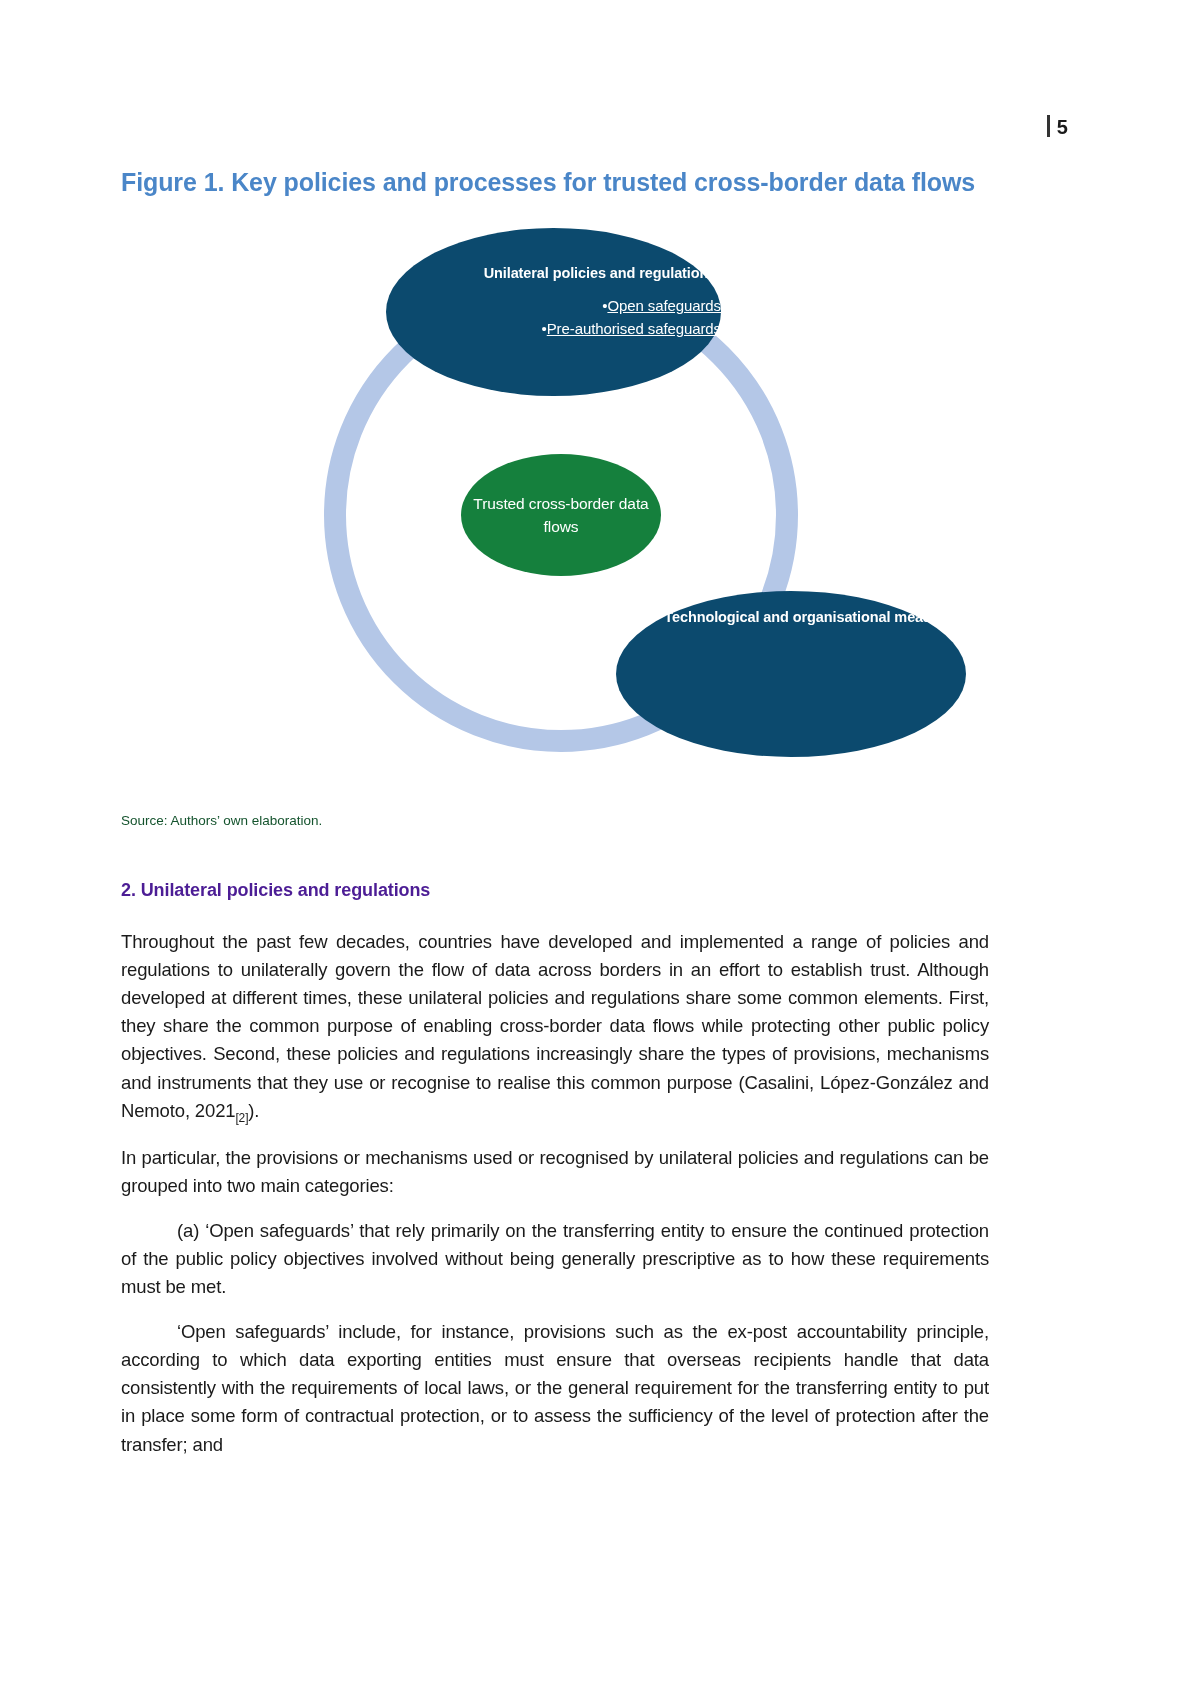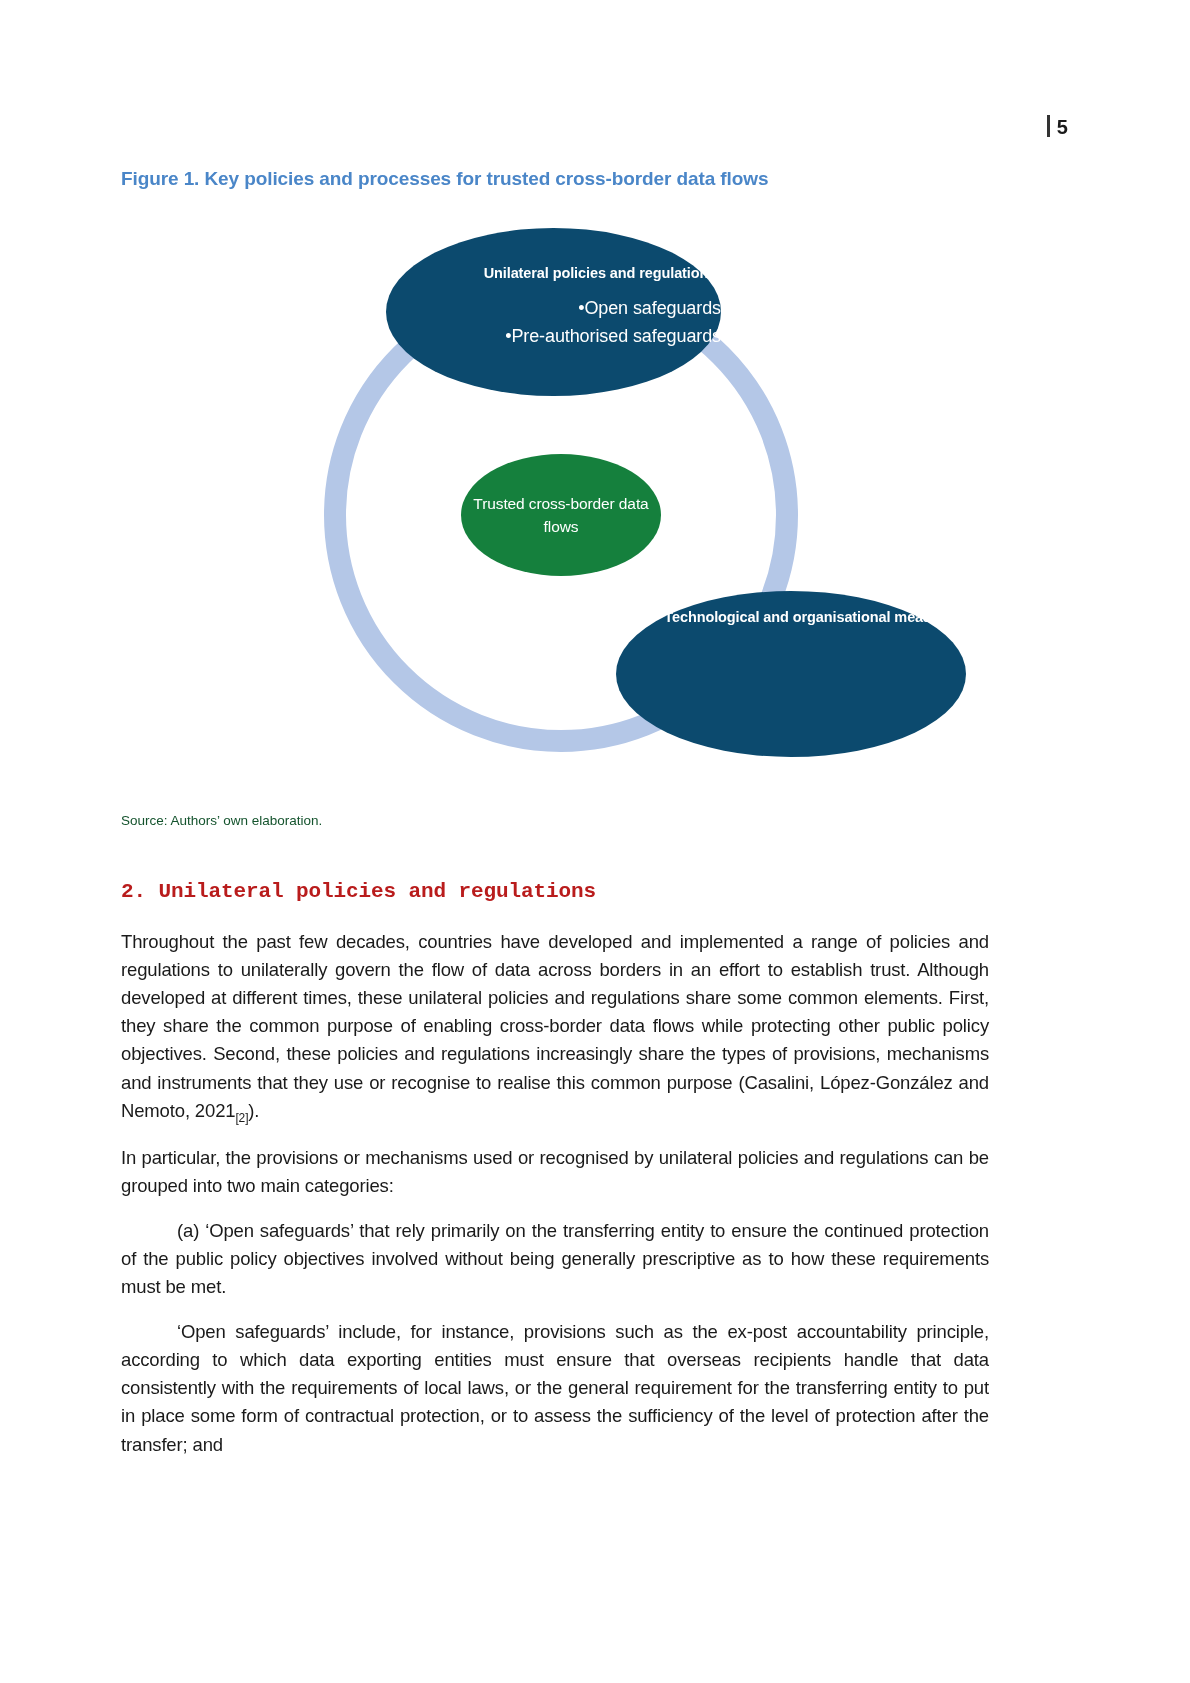--- a/index.html
+++ b/index.html
@@ -38,21 +38,21 @@
     font-weight: bold;
     color: #1a1a1a;
     letter-spacing: 0.2px;
   }
 
   
   .figure-title {
     position: absolute;
     top: 168px;
     left: 121px;
-    font-size: 19px;
+    font-size: 25px;
     font-weight: bold;
     color: #4a86c8;
     letter-spacing: -0.1px;
     white-space: nowrap;
   }
 
   
   .figure {
     position: absolute;
     top: 215px;
@@ -83,23 +83,24 @@
   .ell-title {
     font-size: 14.5px;
     font-weight: bold;
     line-height: 1.33;
     letter-spacing: -0.1px;
   }
   .ell-list {
     list-style: none;
     margin: 0;
     padding: 0;
-    font-size: 18px;
+    font-size: 15px;
     line-height: 1.53;
     letter-spacing: -0.1px;
+    text-decoration: underline;
   }
   .ell-list li::before {
     content: "\2022";
     display: inline-block;
     width: 12px;
     margin-left: -1px;
   }
 
   
   #ellipse-unilateral {
@@ -158,25 +159,24 @@
     font-size: 13.5px;
     color: #14532d;
     font-family: "Liberation Sans", sans-serif;
   }
 
   
   .section-heading {
     position: absolute;
     top: 880px;
     left: 121px;
-    font-size: 21px;
-    font-weight: bold;
-    color: #b91c1c;
-    letter-spacing: -0.1px;
-    font-family: Liberation Mono, monospace;
+    font-size: 18px;
+    font-weight: bold;
+    color: #4c1d95;
+    letter-spacing: -0.1px;
   }
 
   
   .body-col {
     position: absolute;
     top: 928px;
     left: 121px;
     width: 868px;
   }
   .body-col p {

